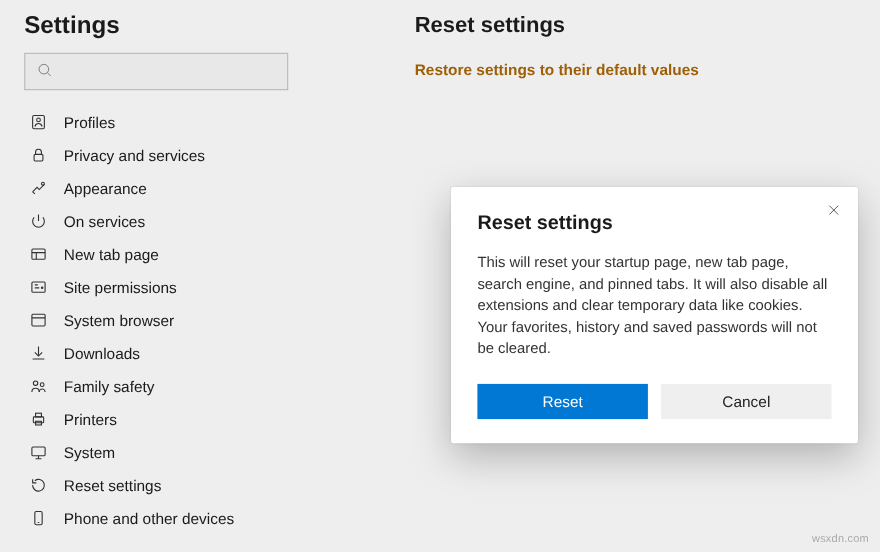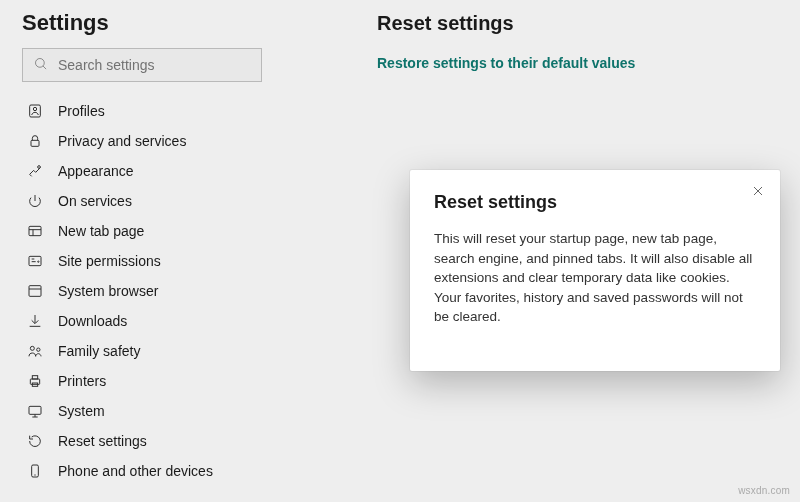--- a/index.html
+++ b/index.html
@@ -87,21 +87,21 @@
       padding: 12px 30px 0 42px;
     }
     .main h2 {
       font-size: 20px;
       font-weight: 600;
       margin-bottom: 20px;
     }
     .subheading {
       font-size: 14px;
       font-weight: 600;
-      color: #0f766e;
+      color: #a16207;
     }
     .overlay {
       position: absolute;
       inset: 0;
       background: rgba(0,0,0,0.02);
     }
     .dialog {
       position: absolute;
       left: 410px;
       top: 170px;
@@ -178,21 +178,20 @@
   <aside class="sidebar">
     <h1>Settings</h1>
 
     <div class="search-box">
       <span class="ic">
         <svg viewBox="0 0 24 24" fill="none">
             <circle cx="11" cy="11" r="7"></circle>
             <line x1="21" y1="21" x2="16" y2="16"></line>
           </svg>
       </span>
-      <input type="text" placeholder="Search settings" style="">
     </div>
 
     <ul class="nav">
       <li>
         <span class="ic">
             <svg viewBox="0 0 24 24">
               <rect x="4" y="3" width="16" height="18" rx="2"></rect>
               <circle cx="12" cy="9" r="2.5"></circle>
               <path d="M7 18c1-3 3-4 5-4s4 1 5 4"></path>
             </svg>
@@ -331,15 +330,19 @@
   <button class="close">
     <span>
       <svg viewBox="0 0 24 24" fill="none">
           <line x1="4" y1="4" x2="20" y2="20"></line>
           <line x1="20" y1="4" x2="4" y2="20"></line>
         </svg>
     </span>
   </button>
   <h3>Reset settings</h3>
   <p>This will reset your startup page, new tab page, search engine, and pinned tabs. It will also disable all extensions and clear temporary data like cookies. Your favorites, history and saved passwords will not be cleared.</p>
+  <div class="actions">
+    <button class="btn-primary">Reset</button>
+    <button class="btn-secondary">Cancel</button>
+  </div>
 </div>
 
 <div class="watermark">wsxdn.com</div>
 
 </body></html>

